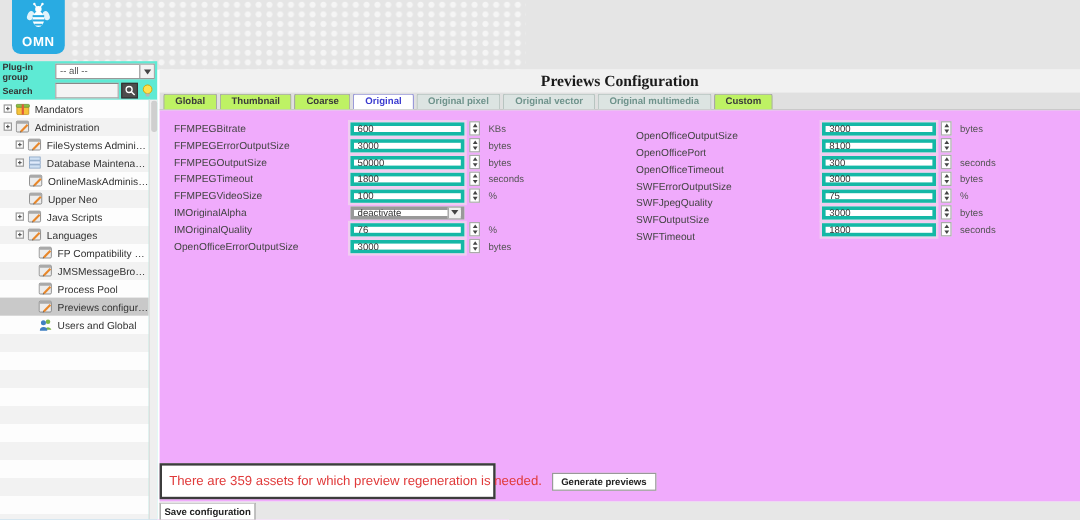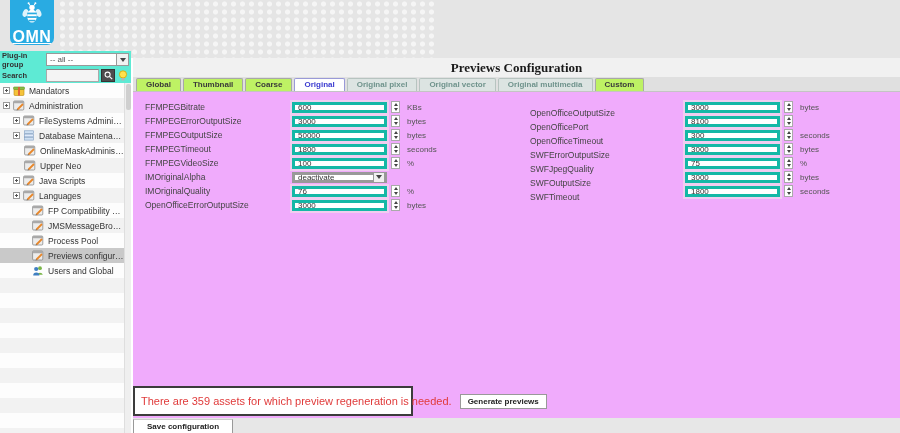--- a/index.html
+++ b/index.html
@@ -8,21 +8,21 @@
 
   #app { position:absolute; inset:0; width:900px; height:433px; }
 
   
   .header { position:absolute; top:0; left:0; width:900px; height:58px; background:#e5e5e5; }
   .header::after { content:""; position:absolute; left:58px; top:0; width:380px; height:58px;
     background-image:radial-gradient(circle, rgba(255,255,255,.6) 2.2px, transparent 2.9px);
     background-size:9px 8px; }
   .logo { position:absolute; top:0; left:10px; width:44px; height:45px; background:#29abe2;
     border-radius:0 0 7px 7px; display:flex; flex-direction:column; align-items:center; justify-content:flex-start; z-index:2; }
-  .logo-text { color:#fff; font-weight:bold; font-size:16px; letter-spacing:.5px; margin-top:-2px;text-decoration:underline; }
+  .logo-text { color:#fff; font-weight:bold; font-size:11px; letter-spacing:.5px; margin-top:-2px; }
 
   
   .sidebar { position:absolute; top:51px; left:0; width:131px; bottom:0; background:#5eead4; }
   .ctrl-row { display:flex; align-items:center; height:15px; margin:1px 2px 0 2px; gap:2px; }
   .ctrl-label { font-size:7.5px; font-weight:bold; color:#333; width:42px; flex:none; }
   .mini-select { flex:1; height:13px; background:#fff; border:1px solid #999; display:flex; align-items:center; font-size:8px; color:#555; }
   .mini-select .sel-text { flex:1; padding-left:3px; }
   .dd-sq { width:12px; height:11px; border-left:1px solid #999; background:#f2f2f2; display:flex; align-items:center; justify-content:center; flex:none; }
   .caret-down { width:0; height:0; border-left:3px solid transparent; border-right:3px solid transparent; border-top:4px solid #444; }
   .search-input { flex:1; height:13px; border:1px solid #aaa; border-top-color:#888; background:#f4f4f4; font-size:8px; padding:0 3px; font-family:inherit; min-width:0; }
@@ -77,21 +77,21 @@
   .spin { margin-left:4px; width:9px; height:12px; border:1px solid #aaa; background:#fff; display:flex; flex-direction:column; flex:none; }
   .spin-up,.spin-dn { flex:1; display:flex; align-items:center; justify-content:center; }
   .spin-up::after { content:""; width:0; height:0; border-left:2.5px solid transparent; border-right:2.5px solid transparent; border-bottom:3.5px solid #444; }
   .spin-dn::after { content:""; width:0; height:0; border-left:2.5px solid transparent; border-right:2.5px solid transparent; border-top:3.5px solid #444; }
   .funit { margin-left:7px; font-size:8px; color:#555; white-space:nowrap; }
 
   .warnbox { position:absolute; left:0; top:294px; width:280px; height:30px; border:2px solid #3c3c3c;
     background:#fff; display:flex; align-items:center; padding:0 6px; }
   .warn-text { font-size:11px; color:#e03a3a; white-space:nowrap; }
   .gen-btn { margin-left:8px; font-size:8px; font-weight:bold; color:#222; background:#fff; border:1px solid #999; padding:2px 7px; white-space:nowrap; font-family:inherit; }
-  .save-btn { position:absolute; left:0; top:361px; font-size:8px; font-weight:bold; color:#222; background:#fff; border:1px solid #999; border-top-color:#ccc; padding:2px 13px; font-family:inherit; }
+  .save-btn { position:absolute; left:0; top:361px; font-size:8px; font-weight:bold; color:#222; background:#fff; border:1px solid #999; border-top-color:#ccc; padding:2px 3px; font-family:inherit; }
 </style>
 </head>
 <body>
 
 <div id="app">
 
   <div class="header">
     <div class="logo">
       <span>
         <svg width="24" height="26" viewBox="0 0 24 26">

